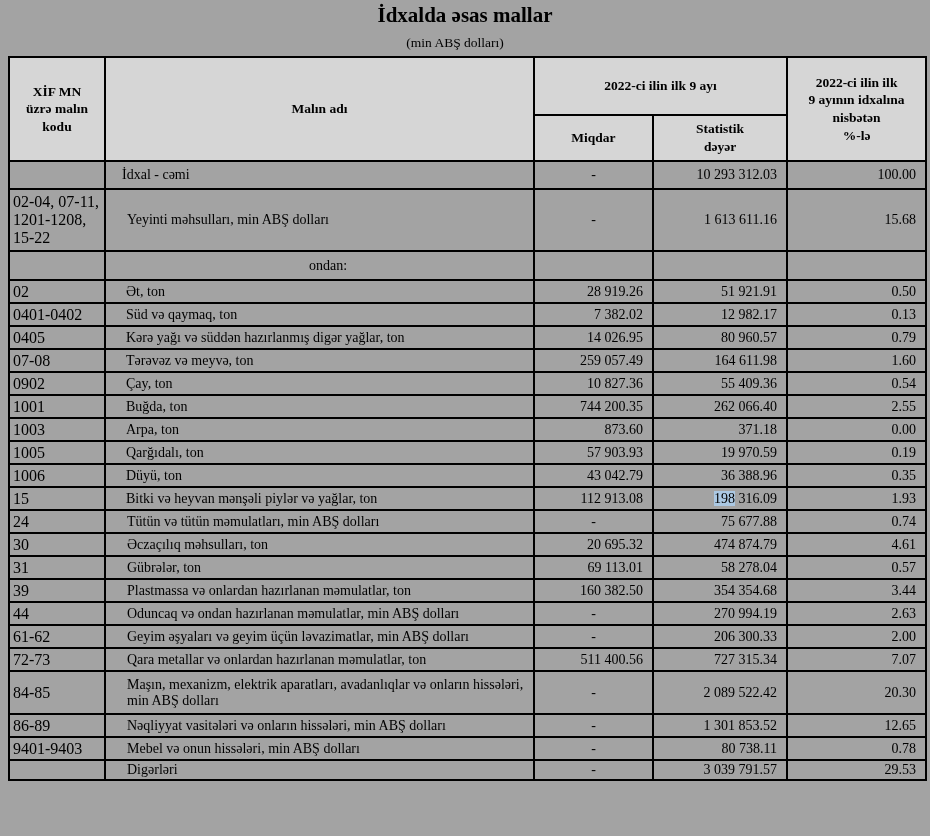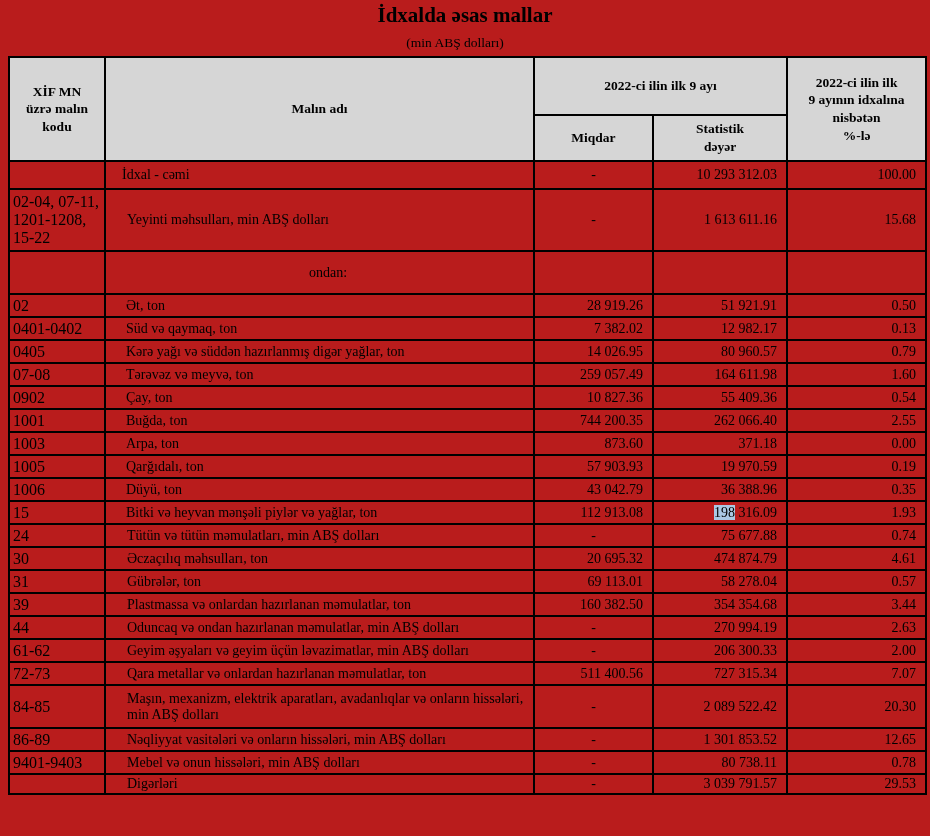--- a/index.html
+++ b/index.html
@@ -1,38 +1,38 @@
 <!DOCTYPE html>
 <html><head>
 <meta charset="utf-8">
 <style>
   html,body { margin:0; padding:0; background:#ffffff; }
   body { width:930px; height:836px; font-family:"Liberation Serif", serif; color:#000; }
-  .page { position:relative; width:930px; height:836px; background:#b91c1c; overflow:hidden; }
+  .page { position:relative; width:930px; height:836px; background:#a3a3a3; overflow:hidden; }
   .title { text-align:center; font-weight:bold; font-size:21px; padding-top:3px; }
   .unit-note { text-align:center; font-size:13.5px; padding:7px 20px 5px 0; }
   table { border-collapse:collapse; table-layout:fixed; margin-left:8px; width:917px; }
   th, td { border:2px solid #000; overflow:hidden; }
   th { background:#d6d6d6; font-weight:bold; font-size:13.5px; text-align:center;
        vertical-align:middle; line-height:1.3; padding:2px 4px; white-space:pre-line; }
   td { font-size:14px; vertical-align:middle; line-height:1.12; padding:1px 4px; }
   .code { text-align:left; font-size:16px; padding-left:3px; }
   .name { text-align:left; padding-left:21px; }
   .ind  { padding-left:20px; }
   .pad1 { padding-left:16px; }
   .ctr  { text-align:center; }
   .num  { text-align:right; padding-right:9px;padding-left:17px; }
   .dsh  { text-align:center; }
   .total td { font-weight:normal; }
   thead tr.hr1 { height:58px; }
   thead tr.hr2 { height:46px; }
   tbody tr { height:23px; }
   tr.r-total { height:28px; }
   tr.r-yey   { height:62px; }
-  tr.r-ondan { height:43px; }
+  tr.r-ondan { height:29px; }
   tr.r-big   { height:43px; }
   tr.r-last  { height:19px; }
   .hl { background:#abc8e3; }
 </style>
 </head>
 <body>
 
 <div class="page">
   <div class="title">İdxalda əsas mallar</div>
   <div class="unit-note">(min ABŞ dolları)</div>

